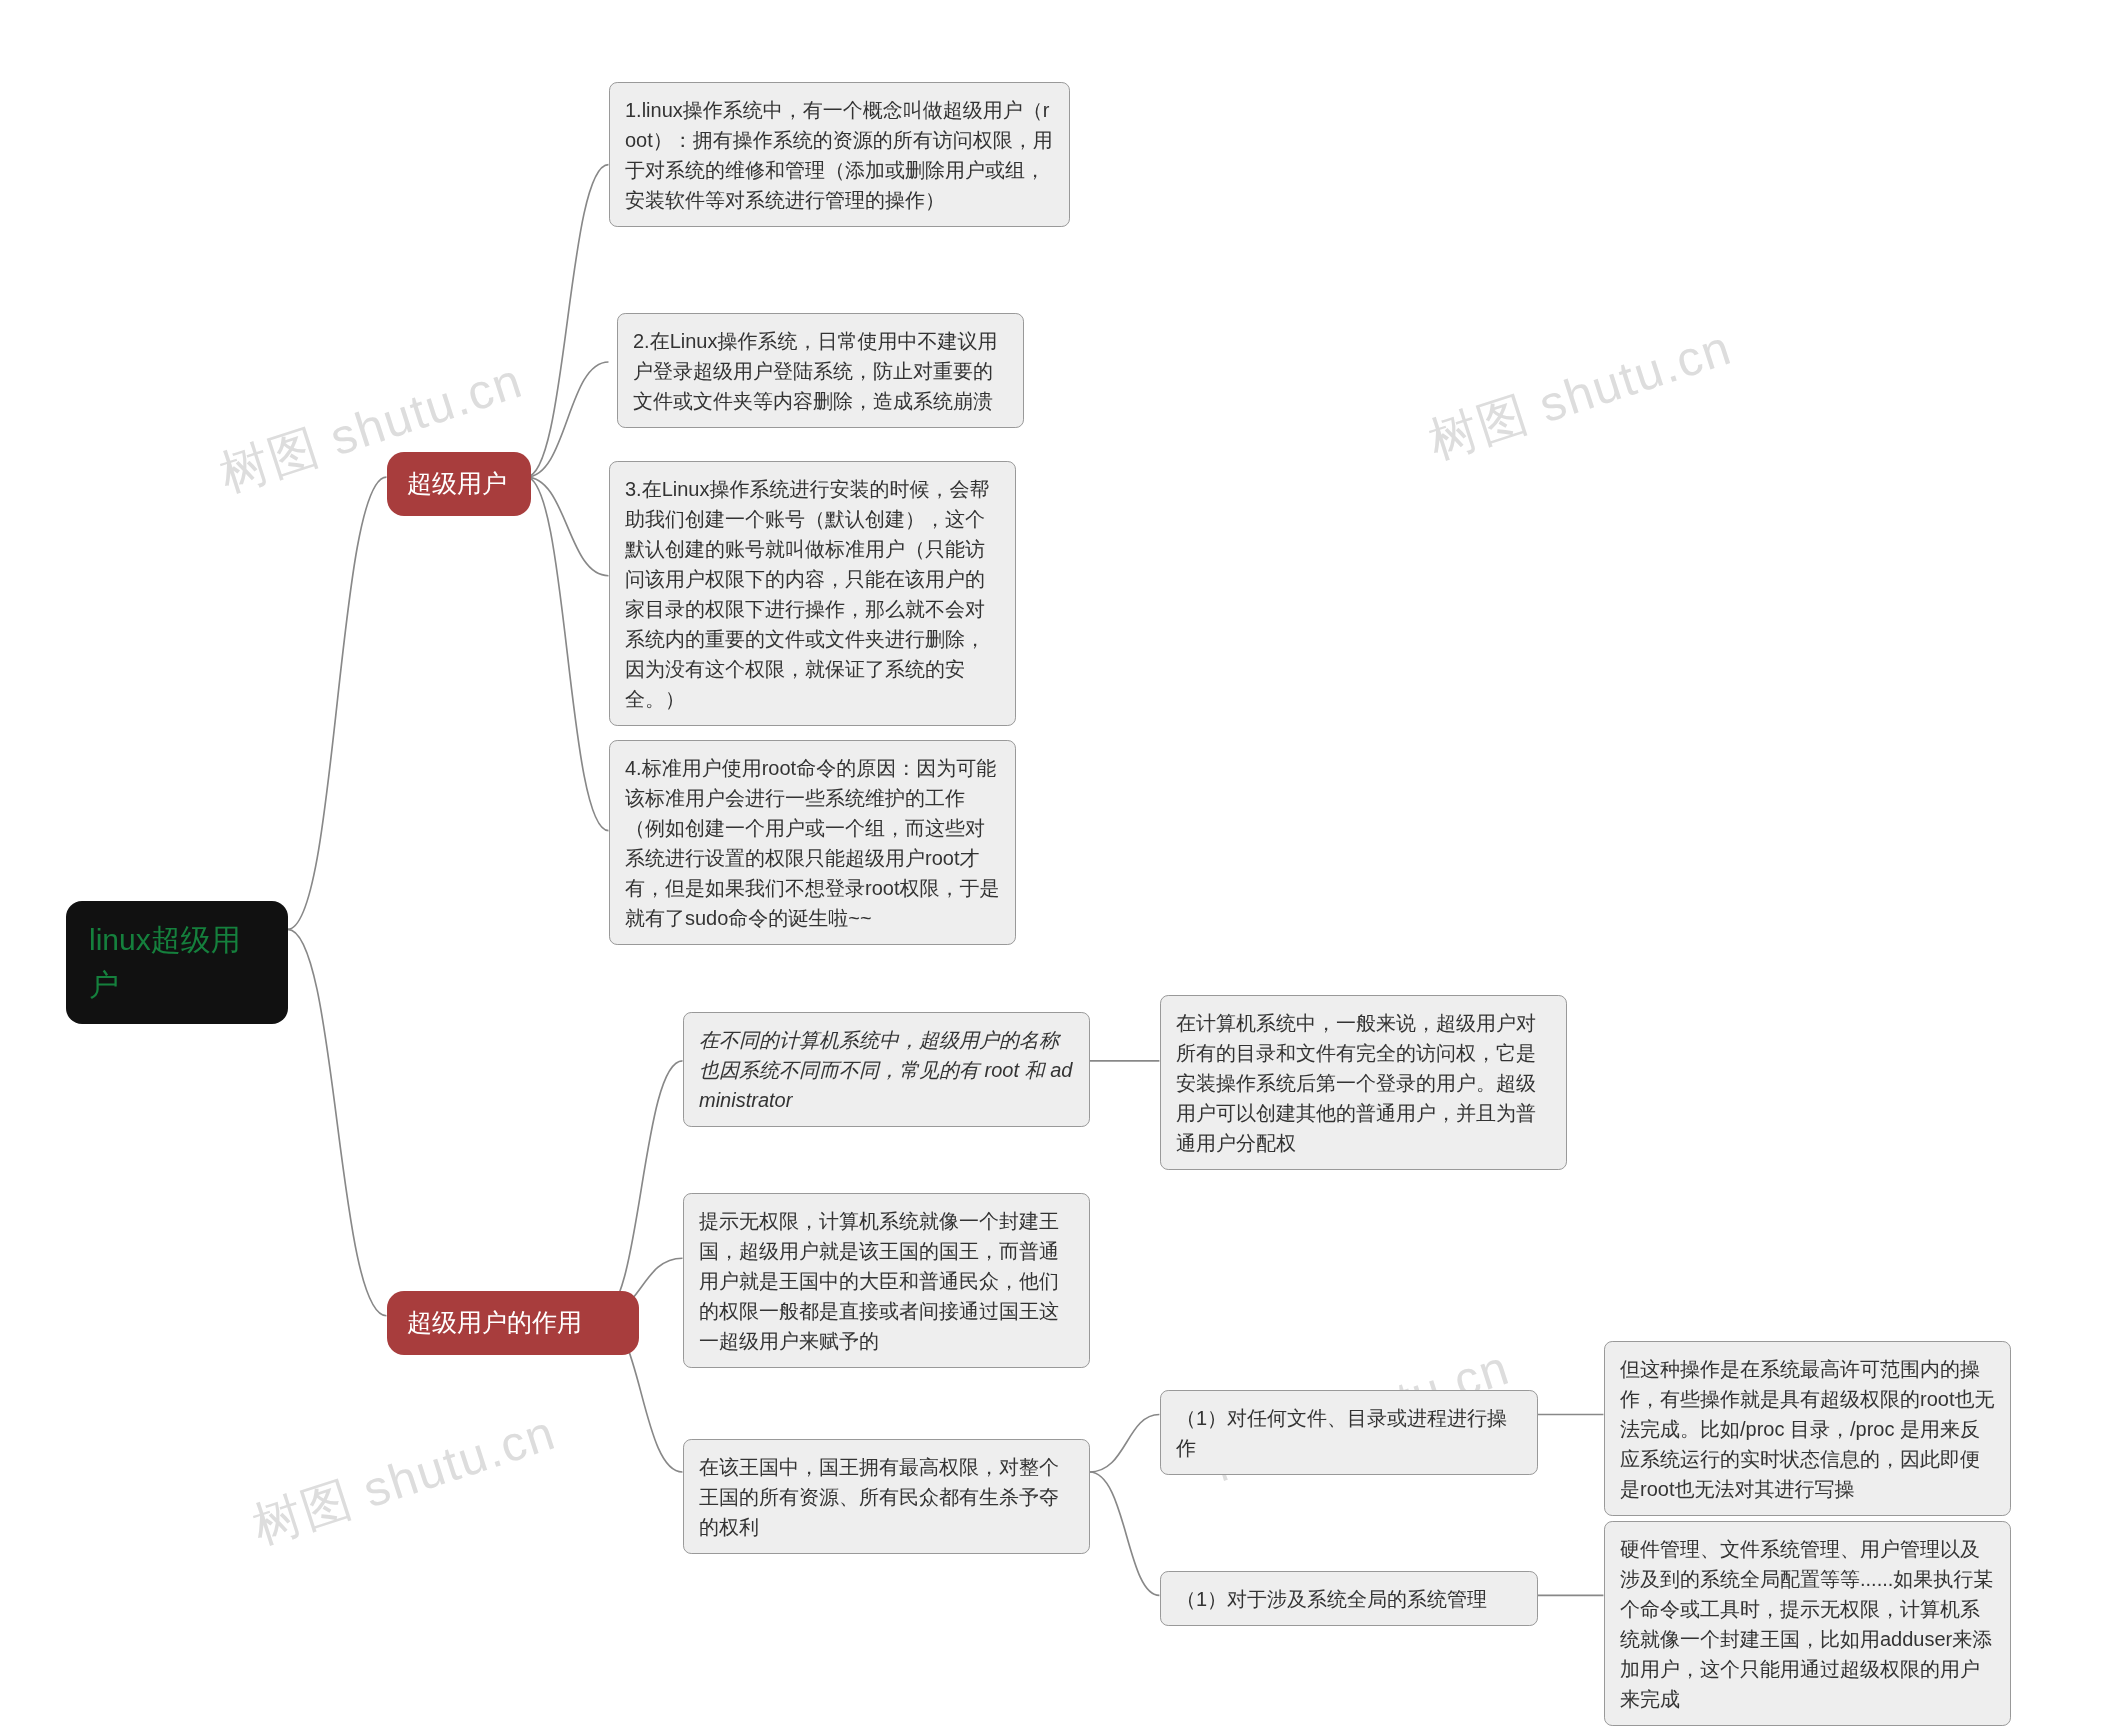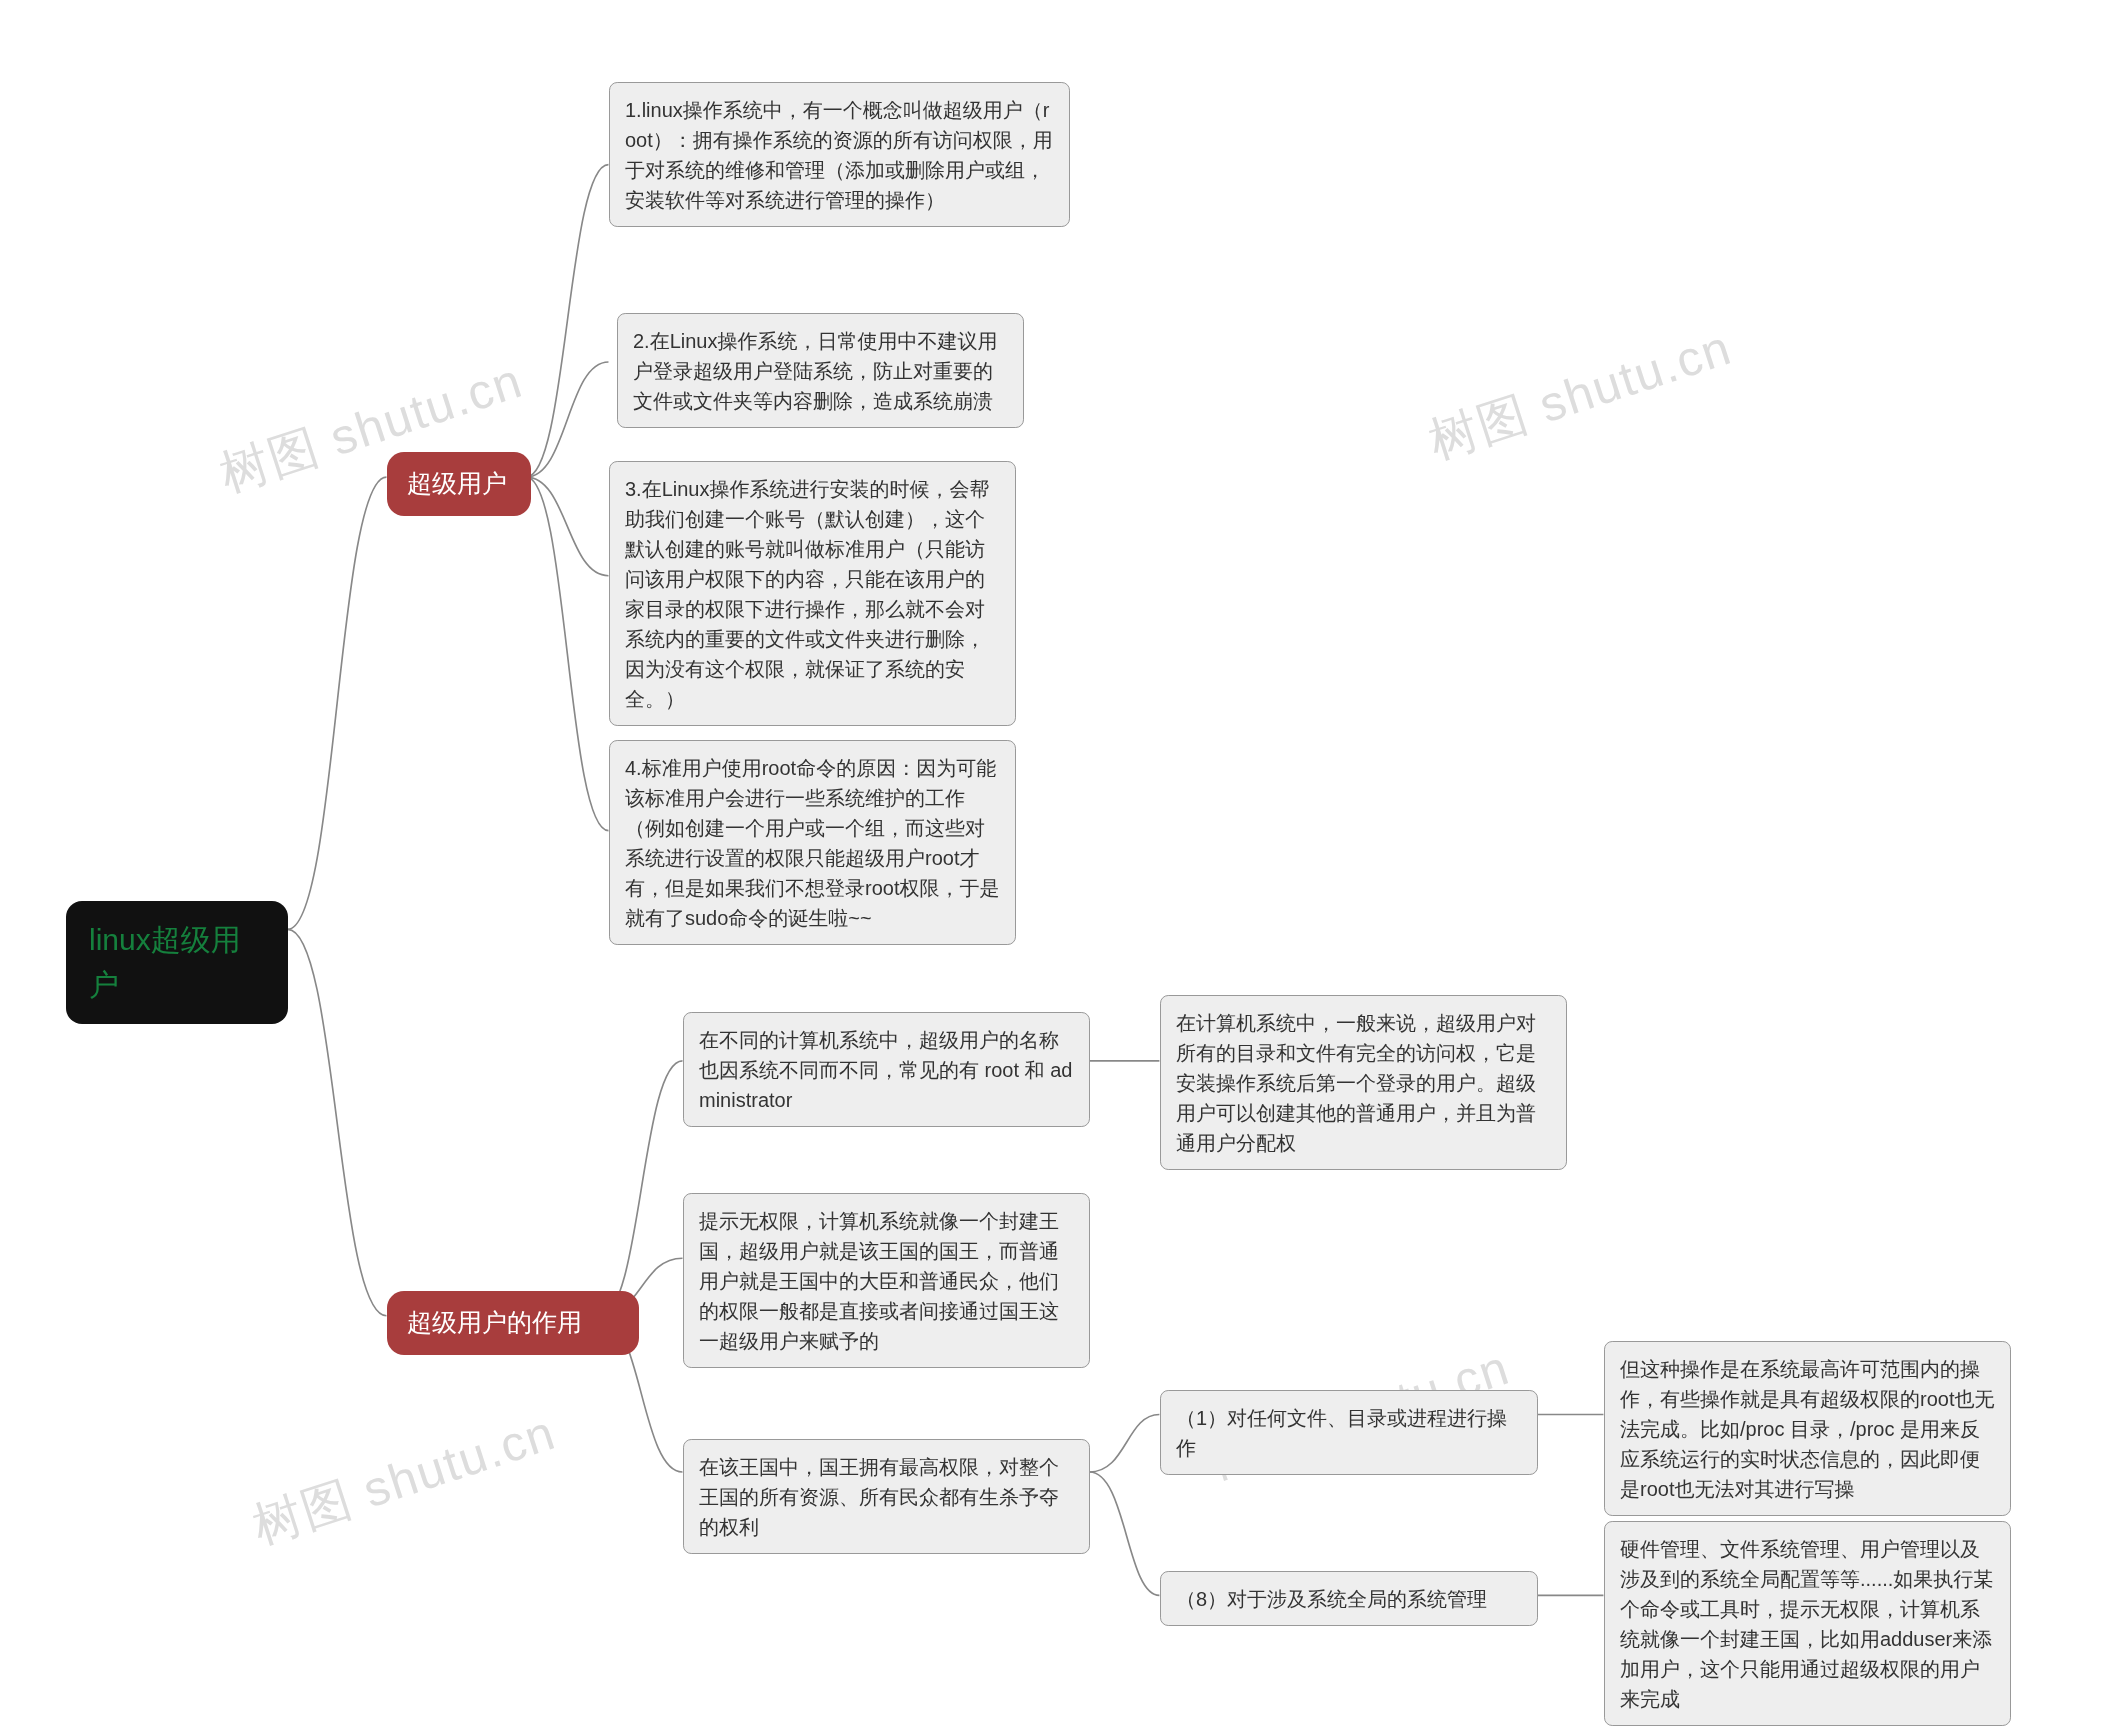--- a/index.html
+++ b/index.html
@@ -107,28 +107,28 @@
 <div class="node branch-node" style="left:387px; top:1291px; width:252px;">超级用户的作用</div>
 
 <div class="node leaf-node" style="left:609px; top:82px; width:461px;">1.linux操作系统中，有一个概念叫做超级用户（root）：拥有操作系统的资源的所有访问权限，用于对系统的维修和管理（添加或删除用户或组，安装软件等对系统进行管理的操作）</div>
 
 <div class="node leaf-node" style="left:609px; top:313px; width:407px;margin-left:8px;">2.在Linux操作系统，日常使用中不建议用户登录超级用户登陆系统，防止对重要的文件或文件夹等内容删除，造成系统崩溃</div>
 
 <div class="node leaf-node" style="left:609px; top:461px; width:407px;">3.在Linux操作系统进行安装的时候，会帮助我们创建一个账号（默认创建），这个默认创建的账号就叫做标准用户（只能访问该用户权限下的内容，只能在该用户的家目录的权限下进行操作，那么就不会对系统内的重要的文件或文件夹进行删除，因为没有这个权限，就保证了系统的安全。）</div>
 
 <div class="node leaf-node" style="left:609px; top:740px; width:407px;">4.标准用户使用root命令的原因：因为可能该标准用户会进行一些系统维护的工作（例如创建一个用户或一个组，而这些对系统进行设置的权限只能超级用户root才有，但是如果我们不想登录root权限，于是就有了sudo命令的诞生啦~~</div>
 
-<div class="node leaf-node" style="left:683px; top:1012px; width:407px;">在不同的计算机系统中，超级用户的名称也因系统不同而不同，常见的有 root 和 administrator</div>
+<div class="node leaf-node" style="left:683px; top:1012px; width:407px;font-style:italic;">在不同的计算机系统中，超级用户的名称也因系统不同而不同，常见的有 root 和 administrator</div>
 
 <div class="node leaf-node" style="left:1160px; top:995px; width:407px;">在计算机系统中，一般来说，超级用户对所有的目录和文件有完全的访问权，它是安装操作系统后第一个登录的用户。超级用户可以创建其他的普通用户，并且为普通用户分配权</div>
 
 <div class="node leaf-node" style="left:683px; top:1193px; width:407px;">提示无权限，计算机系统就像一个封建王国，超级用户就是该王国的国王，而普通用户就是王国中的大臣和普通民众，他们的权限一般都是直接或者间接通过国王这一超级用户来赋予的</div>
 
 <div class="node leaf-node" style="left:683px; top:1439px; width:407px;">在该王国中，国王拥有最高权限，对整个王国的所有资源、所有民众都有生杀予夺的权利</div>
 
 <div class="node leaf-node" style="left:1160px; top:1390px; width:378px;">（1）对任何文件、目录或进程进行操作</div>
 
 <div class="node leaf-node" style="left:1604px; top:1341px; width:407px;">但这种操作是在系统最高许可范围内的操作，有些操作就是具有超级权限的root也无法完成。比如/proc 目录，/proc 是用来反应系统运行的实时状态信息的，因此即便是root也无法对其进行写操</div>
 
-<div class="node leaf-node" style="left:1160px; top:1571px; width:378px;">（8）对于涉及系统全局的系统管理</div>
+<div class="node leaf-node" style="left:1160px; top:1571px; width:378px;">（1）对于涉及系统全局的系统管理</div>
 
 <div class="node leaf-node" style="left:1604px; top:1521px; width:407px;">硬件管理、文件系统管理、用户管理以及涉及到的系统全局配置等等......如果执行某个命令或工具时，提示无权限，计算机系统就像一个封建王国，比如用adduser来添加用户，这个只能用通过超级权限的用户来完成</div>
 
 
 </body></html>

